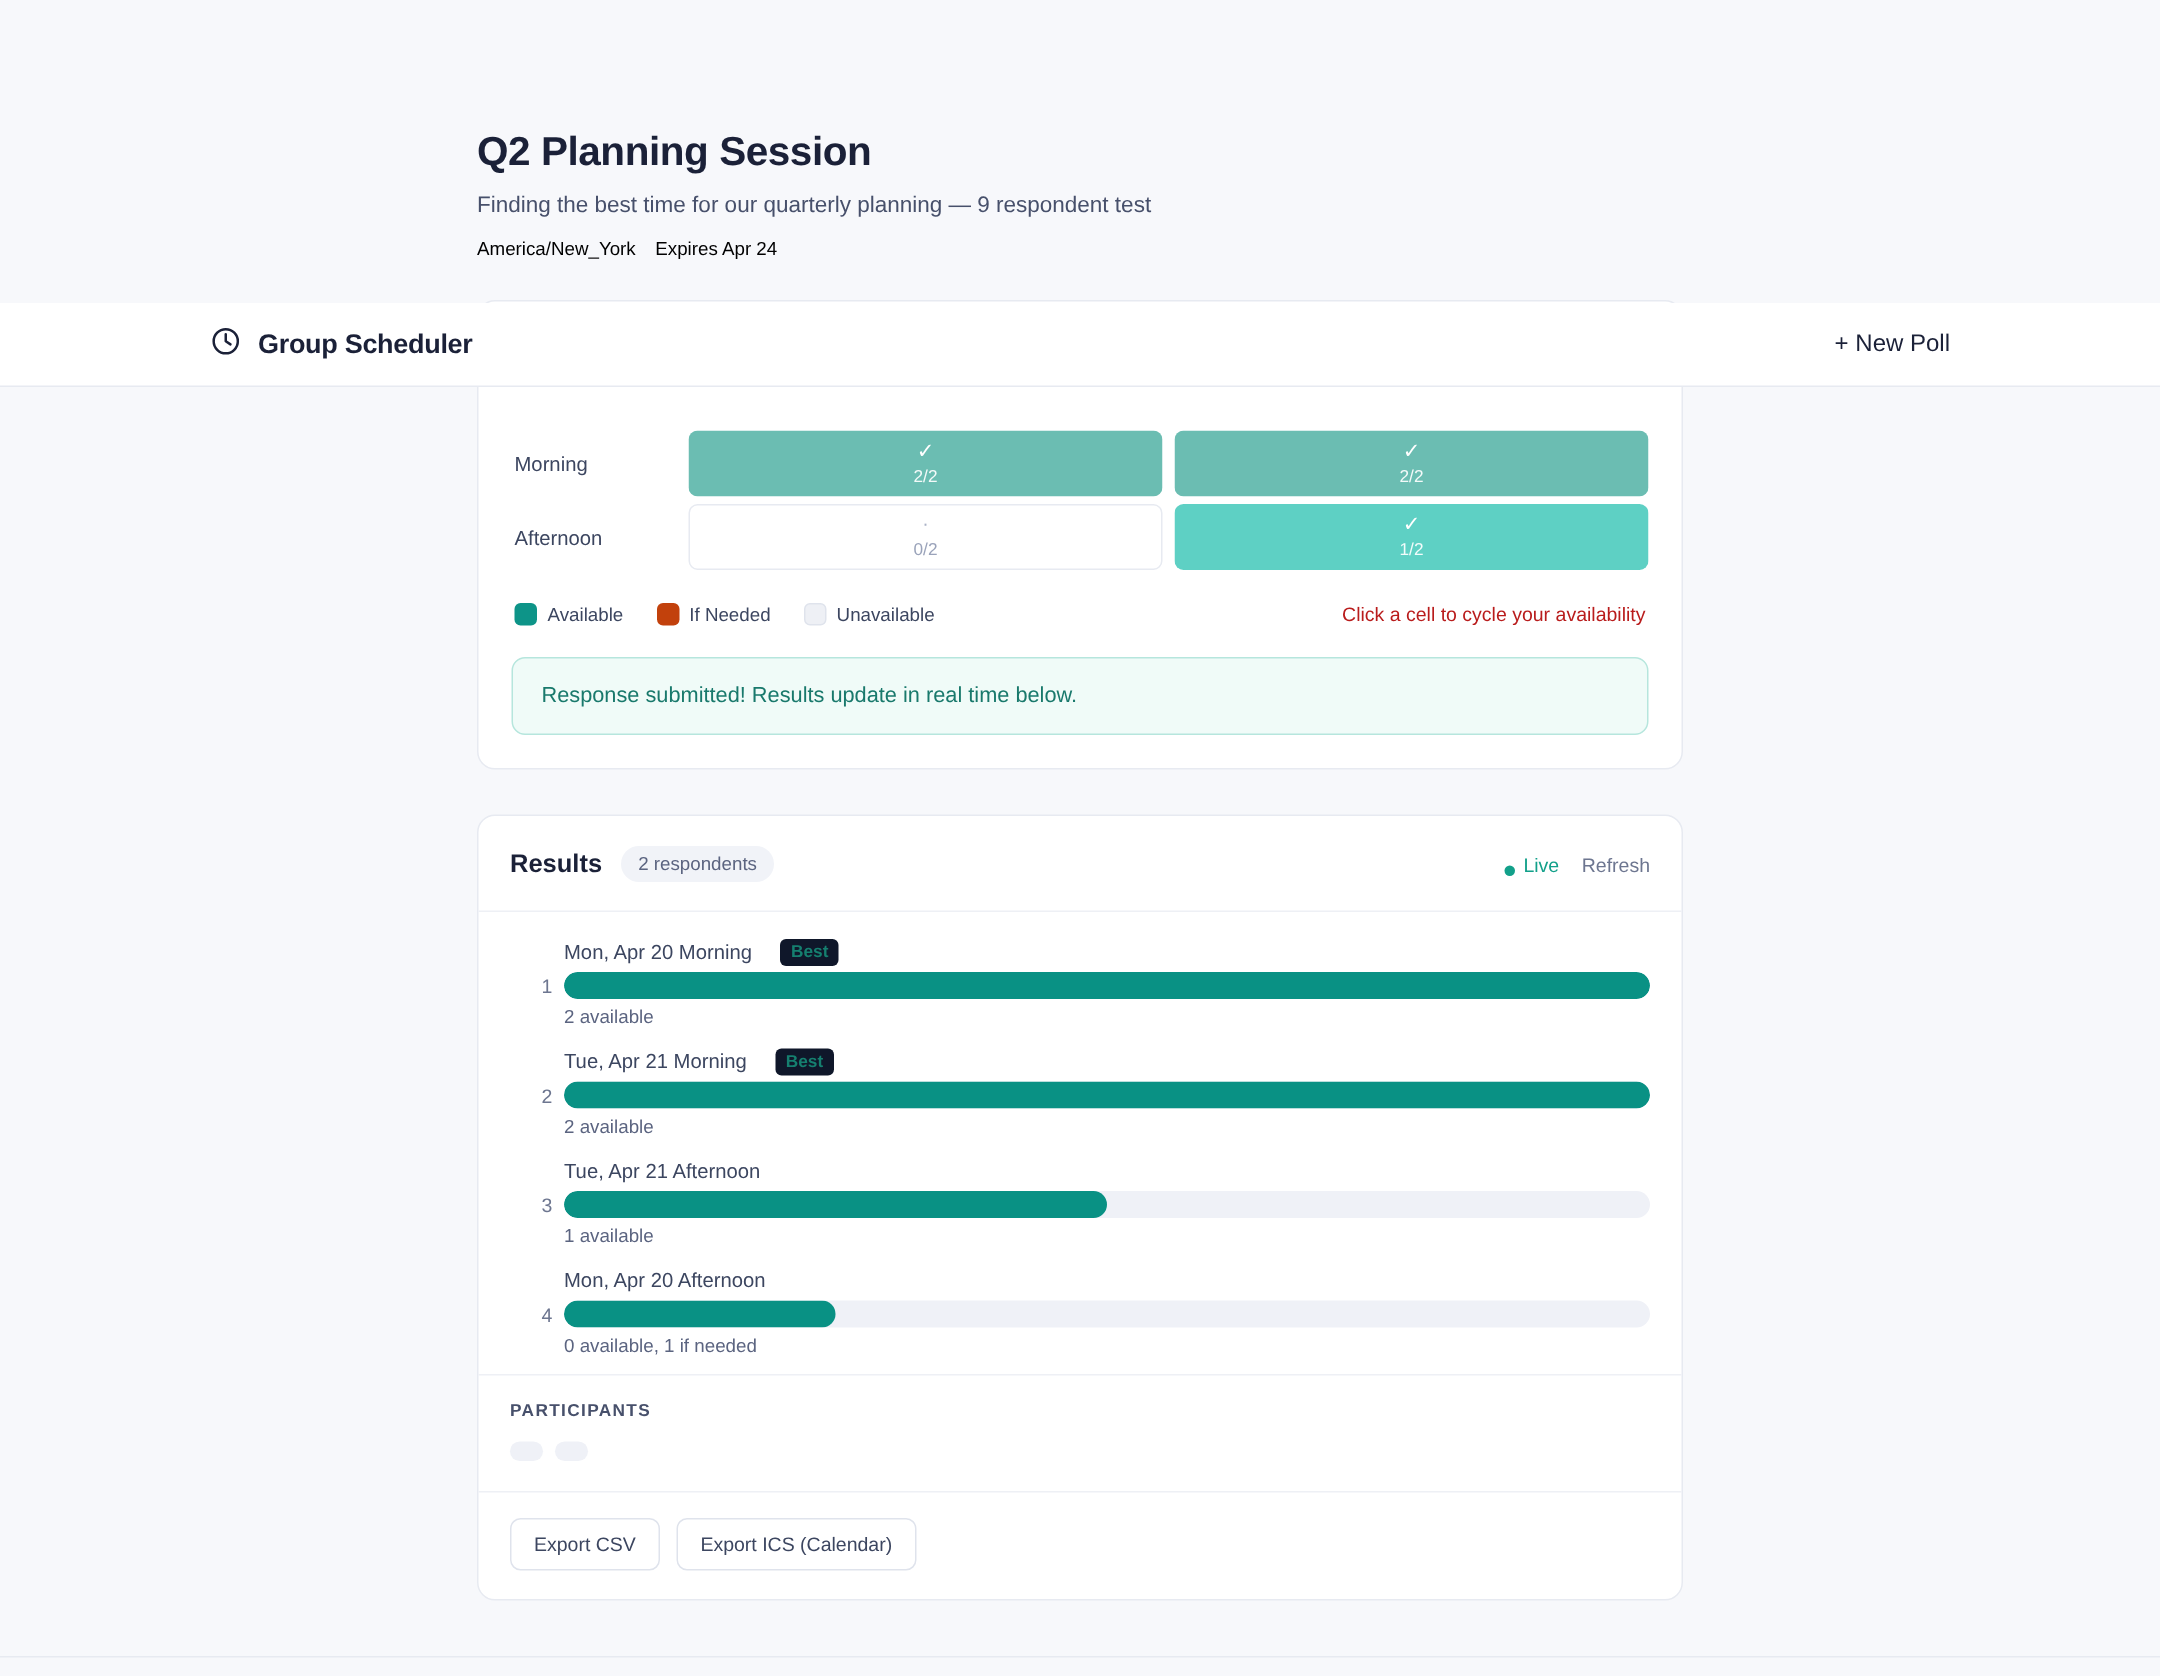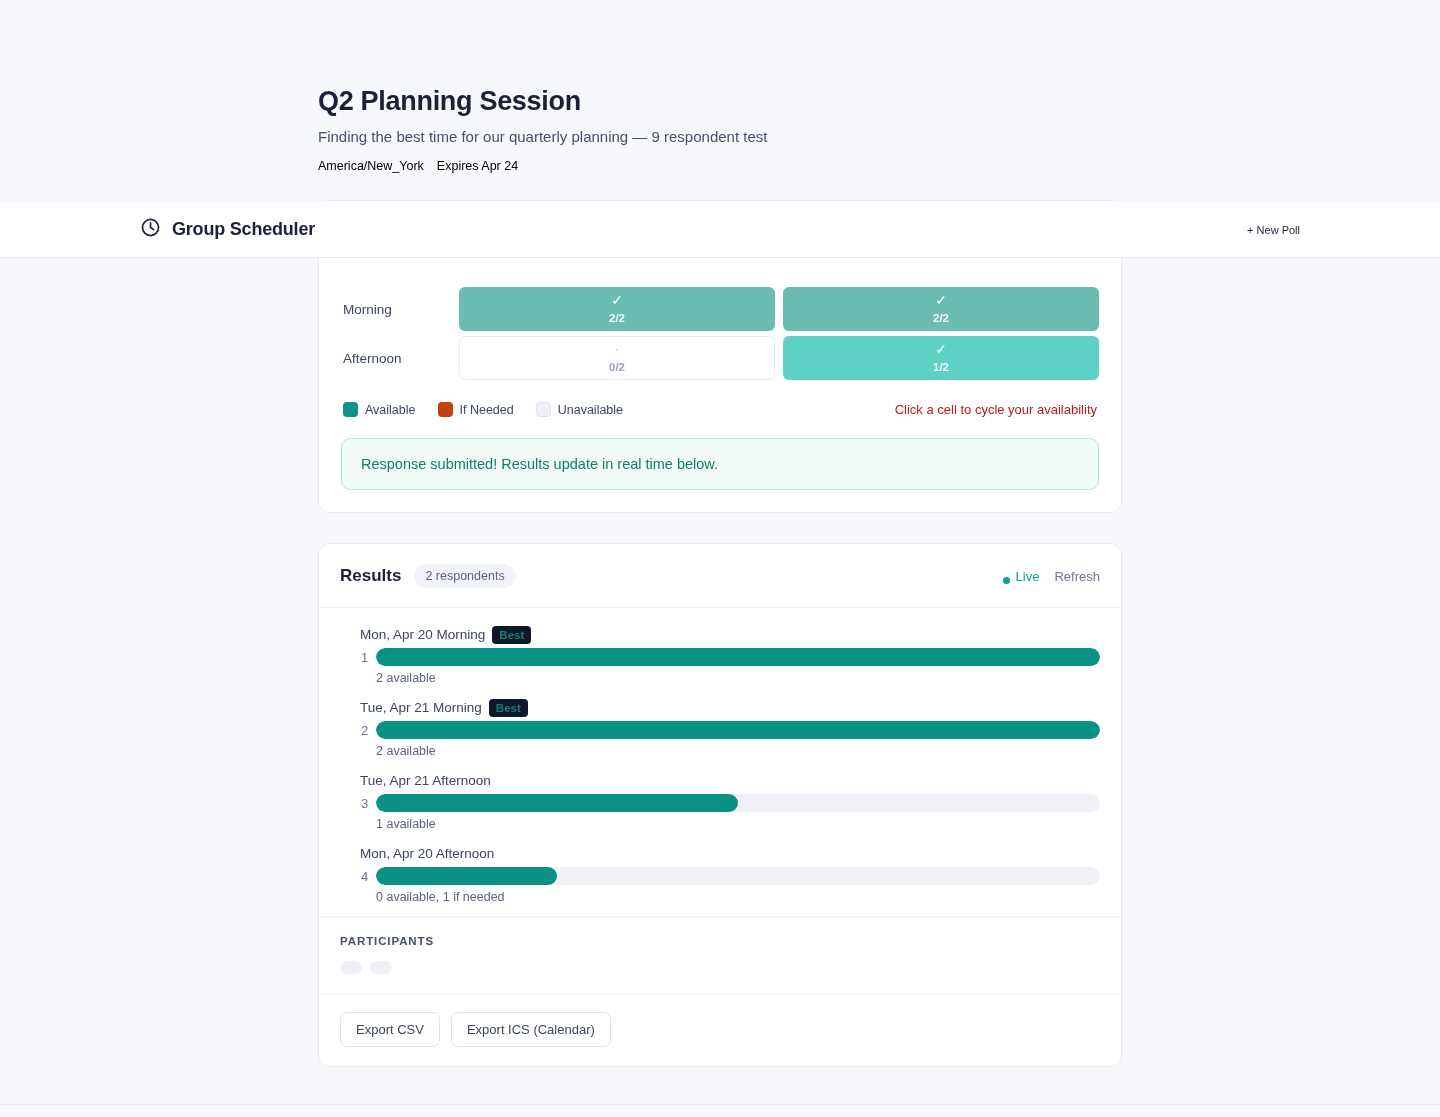--- a/index.html
+++ b/index.html
@@ -110,21 +110,20 @@
     font-size: 14px;
     line-height: 14px;
     color: #ffffff;
     height: 14px;
   }
   .cell .count {
     font-size: 11.5px;
     line-height: 14px;
     color: rgba(255,255,255,0.92);
     margin-top: 4px;
-    font-weight: bold;
   }
 
   .cell.state-full   { background: #6bbdb2; }
   .cell.state-part   { background: #5ed0c4; }
   .cell.state-empty  {
     background: #ffffff;
     border: 1px solid #e7eaf1;
   }
   .cell.state-empty .mark  { color: #aab2c6; font-size: 13px; }
   .cell.state-empty .count { color: #9aa3ba; }
@@ -222,22 +221,22 @@
 
   
   .slots { padding: 17px 21px 12px 21px; }
 
   .slot { margin-bottom: 13px; }
   .slot:last-child { margin-bottom: 0; }
 
   .slot-label {
     display: flex;
     align-items: center;
-    gap: 7px;
-    margin-left: 20px;
+    gap: 19px;
+    margin-left: 36px;
     font-size: 13.5px;
     color: #3c4660;
     height: 19px;
     text-align: right;
   }
   .best-badge {
     background: #0f172a;
     color: #157f6f;
     font-size: 11.5px;
     font-weight: bold;
@@ -357,21 +356,21 @@
   }
   .brand-name {
     font-size: 18px;
     font-weight: bold;
     color: #1b2138;
     letter-spacing: -0.2px;
   }
   .new-poll-btn {
     margin-left: auto;
     font-family: inherit;
-    font-size: 11px;
+    font-size: 16px;
     color: #1b2138;
     background: none;
     border: none;
     cursor: pointer;
     padding: 0;
   }
 </style>
 </head>
 <body>
 

